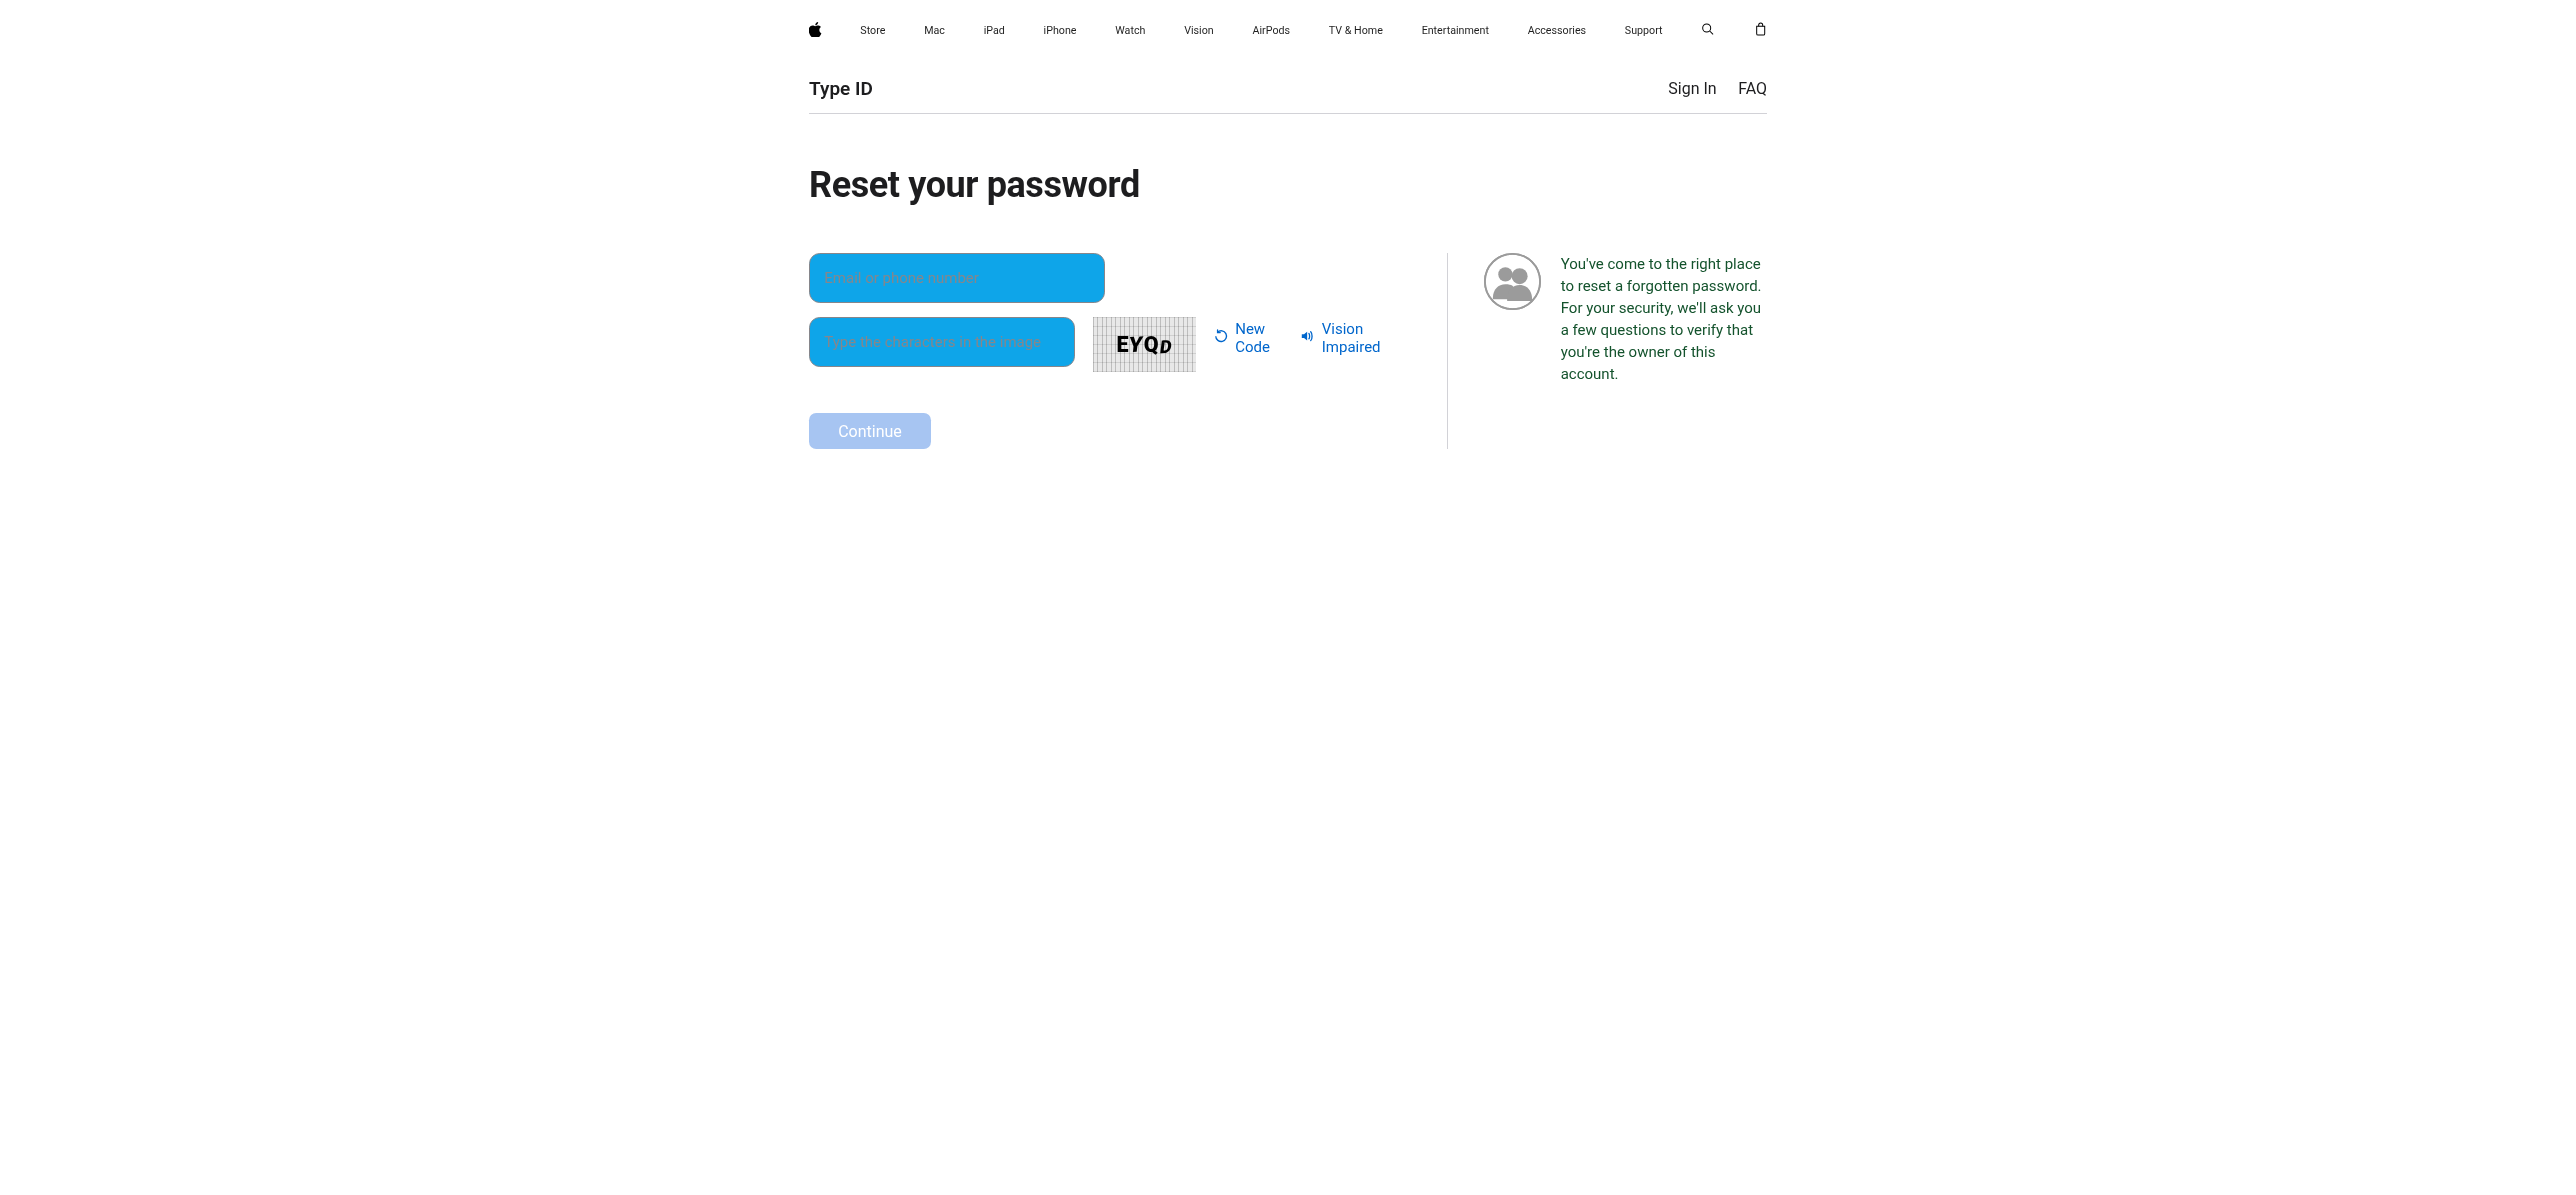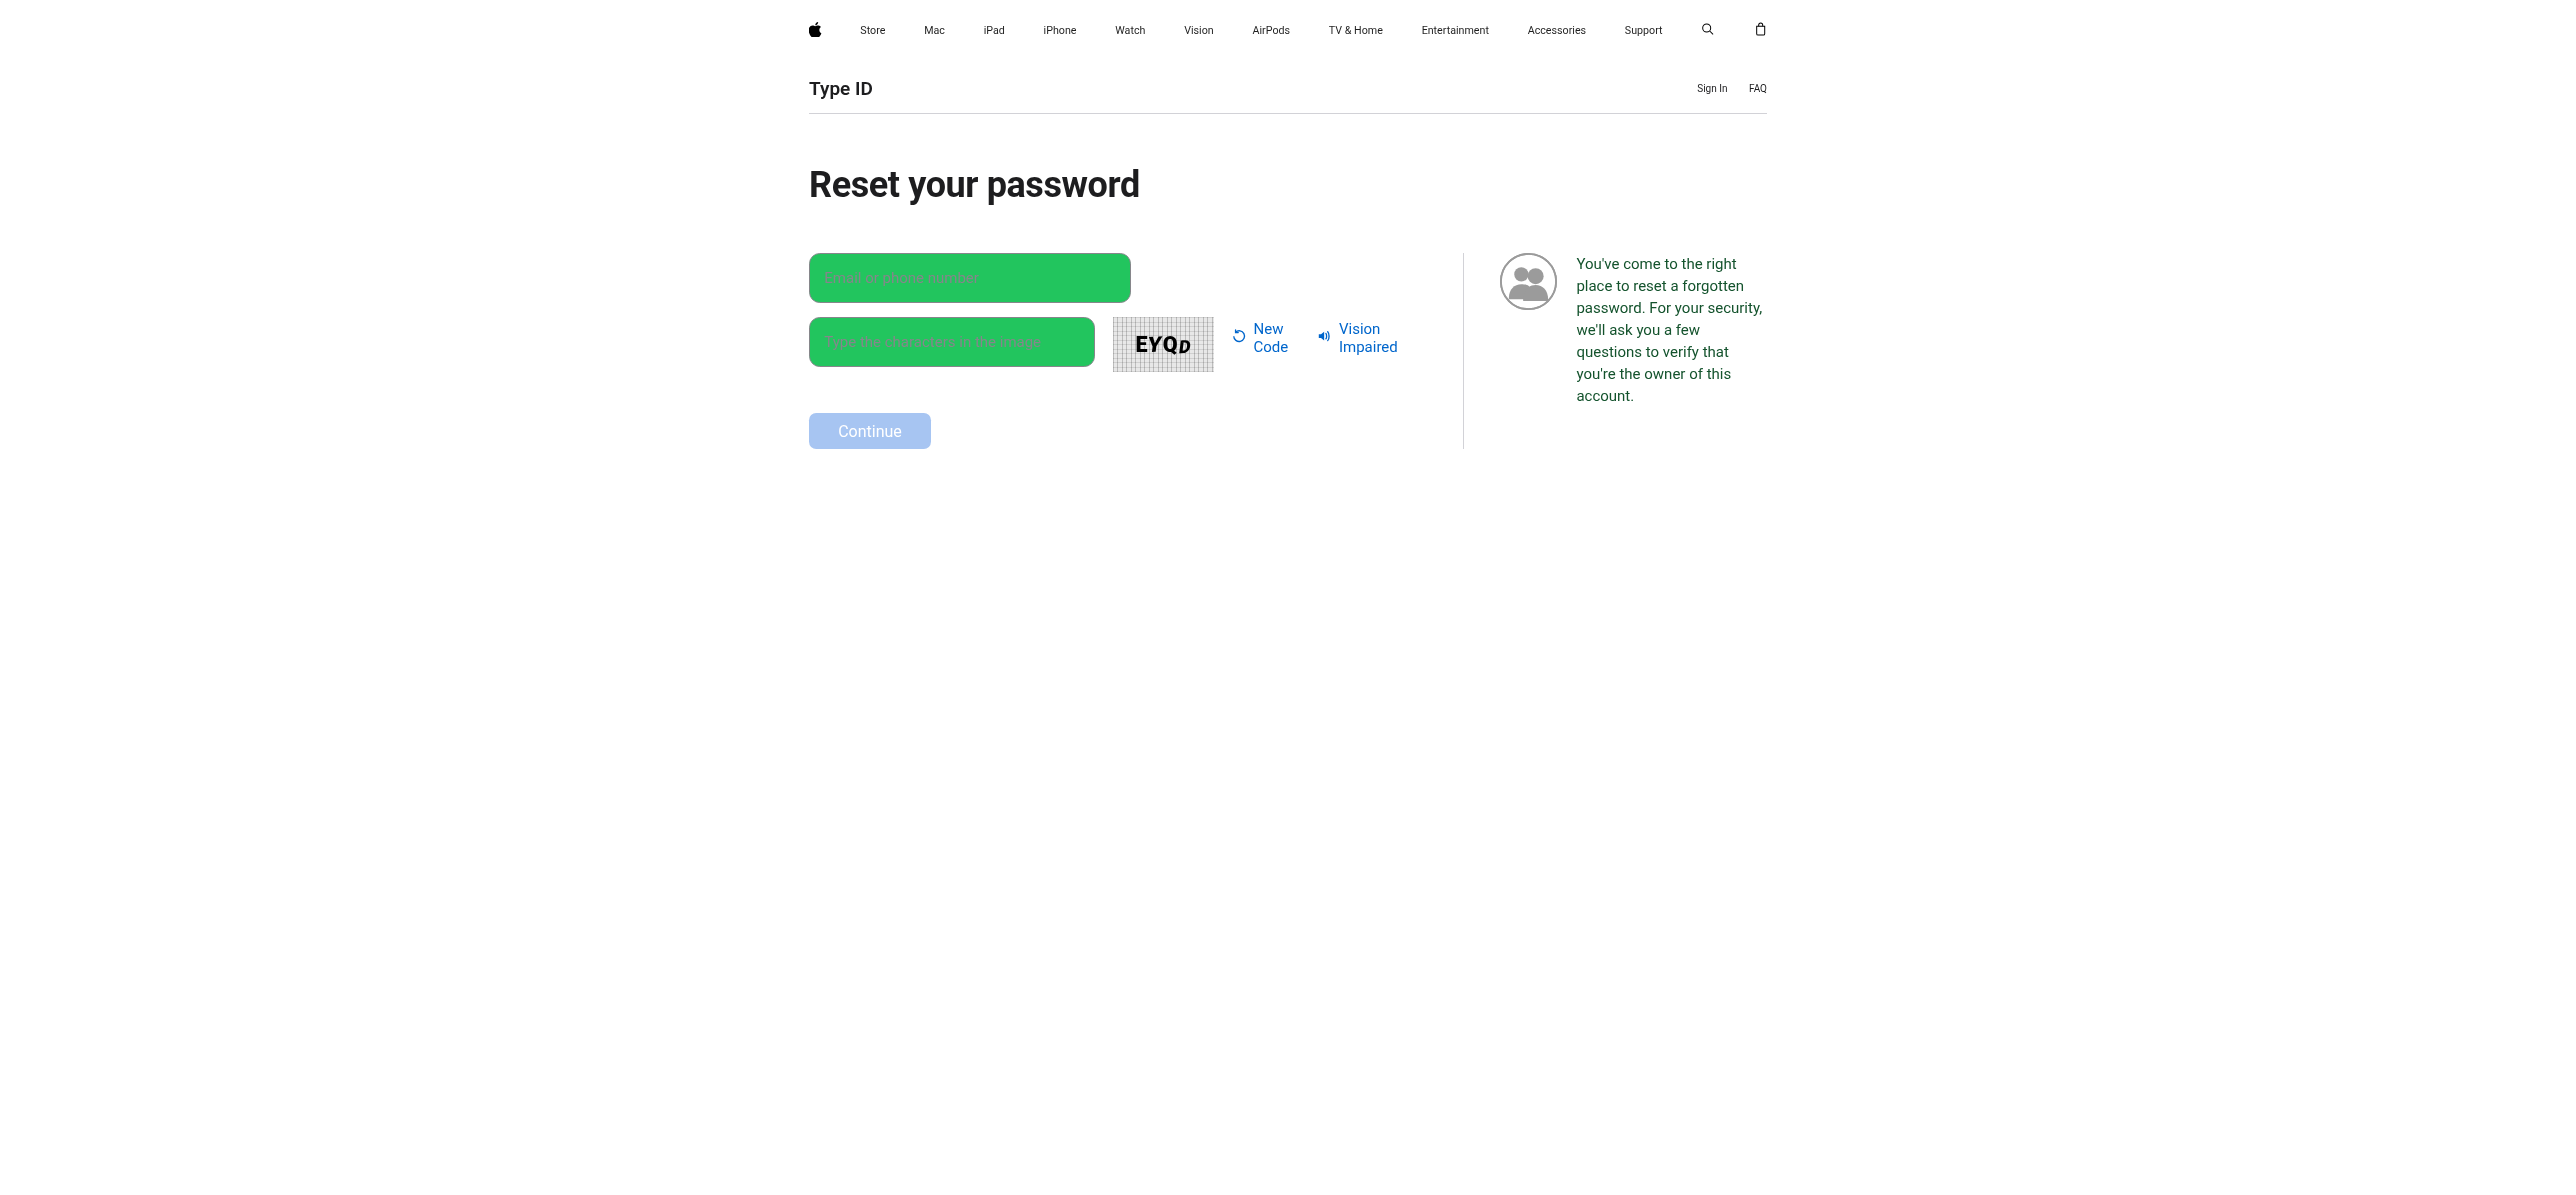--- a/index.html
+++ b/index.html
@@ -72,21 +72,21 @@
       font-weight: 600;
       color: #1d1d1f;
     }
     
     .sub-nav-links {
       display: flex;
       gap: 21.5px;
     }
     
     .sub-nav-links a {
-      font-size: 10px;
+      font-size: 16px;
       color: #1d1d1f;
       text-decoration: none;
       cursor: pointer;
     }
     
     .content {
       max-width: 958px;
       margin: 0 auto;
       padding-top: 50px;
     }
@@ -110,29 +110,29 @@
     
     .instruction {
       font-size: 15px;
       line-height: 1.47;
       color: #1d1d1f;
       margin-bottom: 18px;
       max-width: 573px;
     }
     
     .field-input {
-      width: 322px;
+      width: 296px;
       height: 50px;
       padding: 0 14.3px;
       font-size: 15px;
       color: #1d1d1f;
       border: 0.9px solid #86868b;
       border-radius: 10.7px;
       outline: none;
-      background: #22c55e;
+      background: #0ea5e9;
     }
     
     .field-input::placeholder {
       color: #86868b;
     }
     
     .field-row {
       margin-bottom: 14.3px;
     }
     

